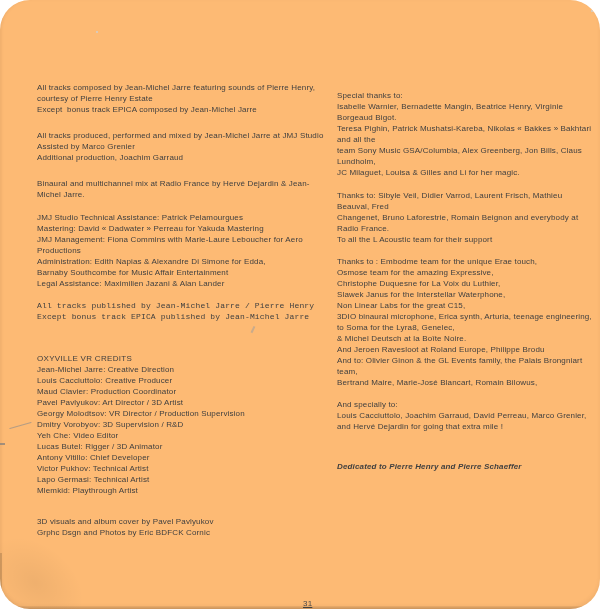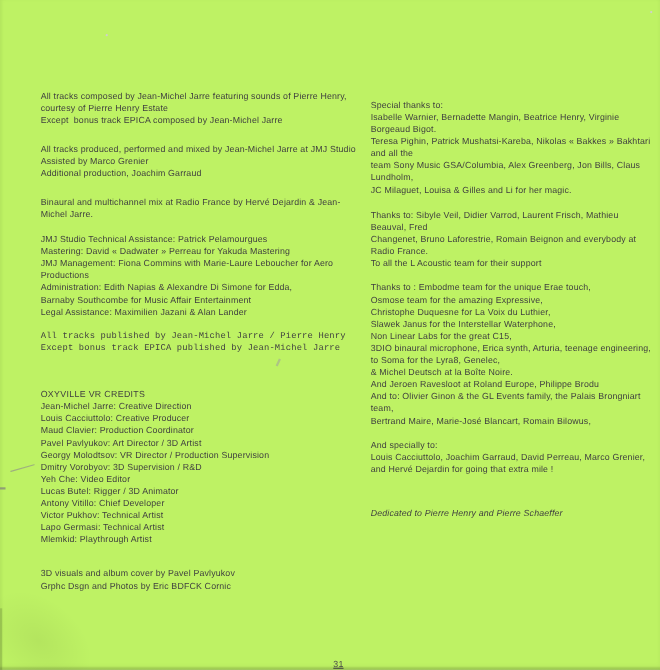--- a/index.html
+++ b/index.html
@@ -1,33 +1,34 @@
 <!DOCTYPE html>
 <html><head>
 <meta charset="utf-8">
 <style>
   html,body{margin:0;padding:0;}
   body{width:600px;height:609px;font-family:"Liberation Sans","DejaVu Sans",sans-serif;}
   .page{
     position:relative;width:600px;height:609px;overflow:hidden;
-    background:#bef264;
+    background:#fdba74;
     box-shadow:inset 0 -3px 4px rgba(0,0,0,0.05), inset 2px 0 3px rgba(0,0,0,0.03);
+    border-radius:30px;
   }
   .col{position:absolute;font-size:8px;line-height:11px;color:#3f3f3f;letter-spacing:0.15px;}
   .col p{margin:0;white-space:pre-wrap;}
   .col-left{left:37px;top:82px;width:290px;}
   .col-right{left:337px;top:90px;width:255px;}
   .mb15{margin-bottom:15px;}
   .mb12{margin-bottom:12px;}
   .mb11{margin-bottom:11px;}
   .mb31{margin-bottom:31px;font-family:Liberation Mono, monospace;}
   .mb13{margin-bottom:13px;}
   .mb20{margin-bottom:20px;}
   .heading{letter-spacing:0.3px;}
-  .dedication{font-weight:normal;font-style:italic;margin-top:29px !important;}
+  .dedication{font-weight:bold;font-style:italic;margin-top:29px !important;}
   .page-number{
     position:absolute;left:303px;top:598px;font-size:8px;line-height:11px;
     color:#4a4a4a;letter-spacing:0.2px;text-decoration:underline;
   }
   
   .pencil-mark{
     position:absolute;left:9px;top:425px;width:23px;height:1.4px;
     background:#8d8d8d;transform:rotate(-16deg);opacity:0.65;border-radius:1px;
   }
   .edge-dash{

